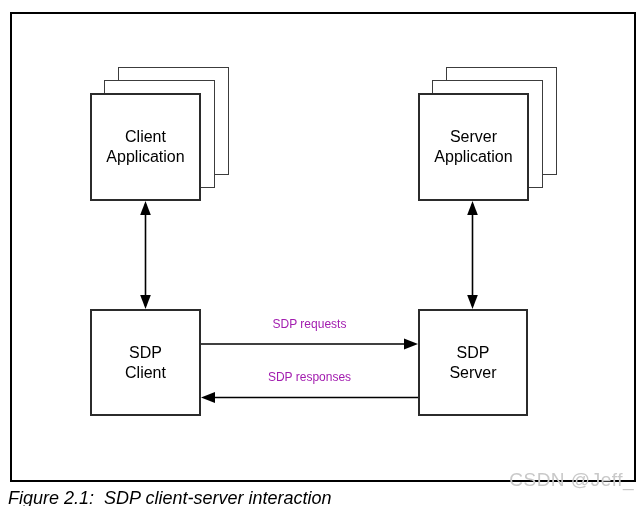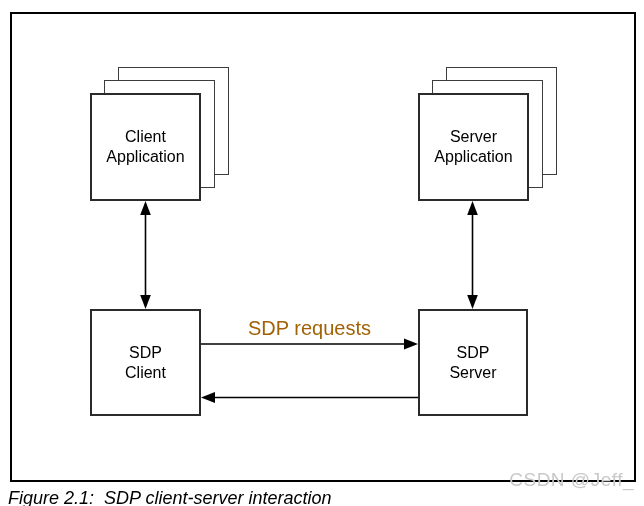--- a/index.html
+++ b/index.html
@@ -47,22 +47,22 @@
     left: 0; top: 0;
     width: 644px; height: 506px;
     z-index: 3;
     pointer-events: none;
   }
   .arrow-label {
     position: absolute;
     left: 201px;
     width: 217px;
     text-align: center;
-    font-size: 20px;
-    color: #a16207;
+    font-size: 12px;
+    color: #a21caf;
     z-index: 3;
   }
   .caption {
     position: absolute;
     left: 8px;
     top: 488px;
     font-size: 18px;
     font-style: italic;
     color: #000000;
     white-space: pre;
@@ -132,18 +132,19 @@
       <line x1="201" y1="344" x2="406" y2="344" stroke-width="1.6" stroke="#000000"></line>
       <polygon points="418,344 404,338.6 404,349.4" fill="#000000"></polygon>
     </g>
     <g>
       <line x1="418" y1="397.5" x2="213" y2="397.5" stroke-width="1.6" stroke="#000000"></line>
       <polygon points="201,397.5 215,392.1 215,402.9" fill="#000000"></polygon>
     </g>
   </svg>
 
   <div class="arrow-label" style="top:317px;">SDP requests</div>
+  <div class="arrow-label" style="top:370px;">SDP responses</div>
 
   <div class="caption">Figure 2.1:  SDP client-server interaction</div>
 
   <div class="watermark">CSDN @Jeff_</div>
 
 </div>
 
 </body></html>

